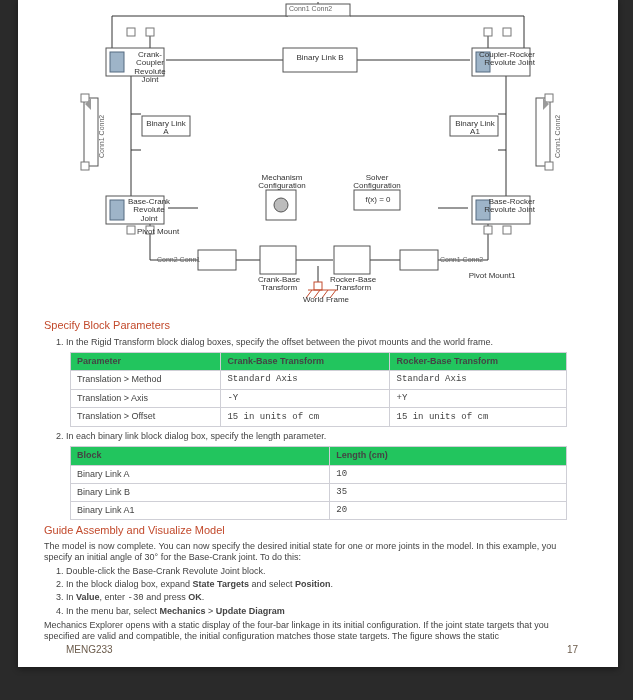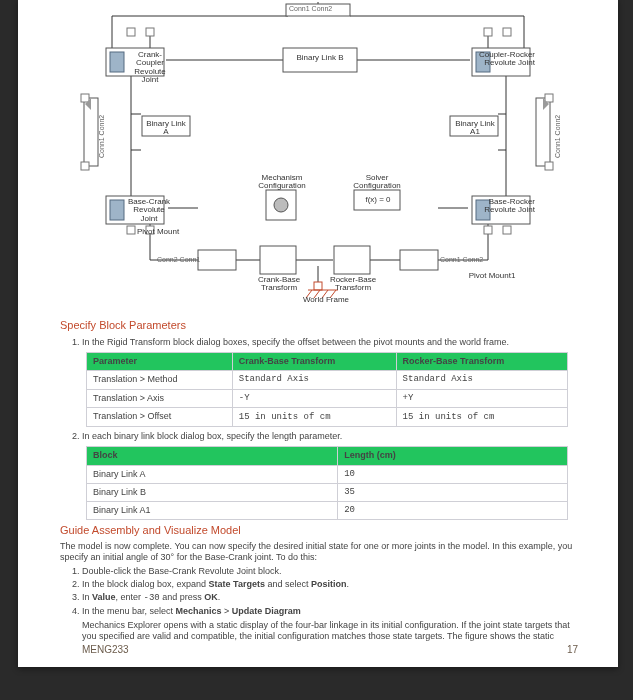--- a/index.html
+++ b/index.html
@@ -6,33 +6,33 @@
   body { width: 633px; height: 700px; background: #2a2a2a; font-family: Arial, Helvetica, sans-serif; overflow: hidden; }
   .page { position: absolute; left: 18px; top: -2px; width: 600px; background: #fff; box-shadow: 0 2px 6px rgba(0,0,0,.4); }
 
   
   .diagram { position: relative; width: 560px; height: 315px; margin: 0 auto; }
   .diagram svg { position: absolute; inset: 0; }
   .blk-lbl { position: absolute; font-size: 8px; color: #333; text-align: center; line-height: 1.05; }
   .port-lbl { position: absolute; font-size: 7px; color: #666; }
 
   
-  .body { padding: 4px 34px 8px 42px; font-size: 9px; color: #444; line-height: 1.25; }
+  .body { padding: 4px 34px 8px 26px; font-size: 9px; color: #444; line-height: 1.25; }
   .h-red { color: #c24a2c; font-size: 11px; margin: 2px 0 3px 0; }
   ol.steps { list-style: decimal; padding-left: 22px; }
   ol.steps > li { margin: 4px 0; }
   ol.sub { list-style: decimal; padding-left: 22px; margin-top: 2px; }
   ol.sub > li { margin: 2px 0; }
 
   table { border-collapse: collapse; width: 96%; margin: 4px 0 4px 4px; font-size: 9px; }
   th, td { border: 1px solid #cfcfd6; padding: 3px 6px; text-align: left; vertical-align: top; }
   th { background: #22c55e; font-weight: 700; }
   .mono { font-family: "Courier New", monospace; }
 
-  .indent { margin-left: 22px; }
+  .indent { }
   .footer { display: flex; justify-content: space-between; font-size: 10px; color: #6b5b4b; padding: 2px 6px 2px 22px; }
 
   b { font-weight: 700; }
 </style>
 </head>
 <body>
 
 <div class="page">
 
   <div class="diagram">

